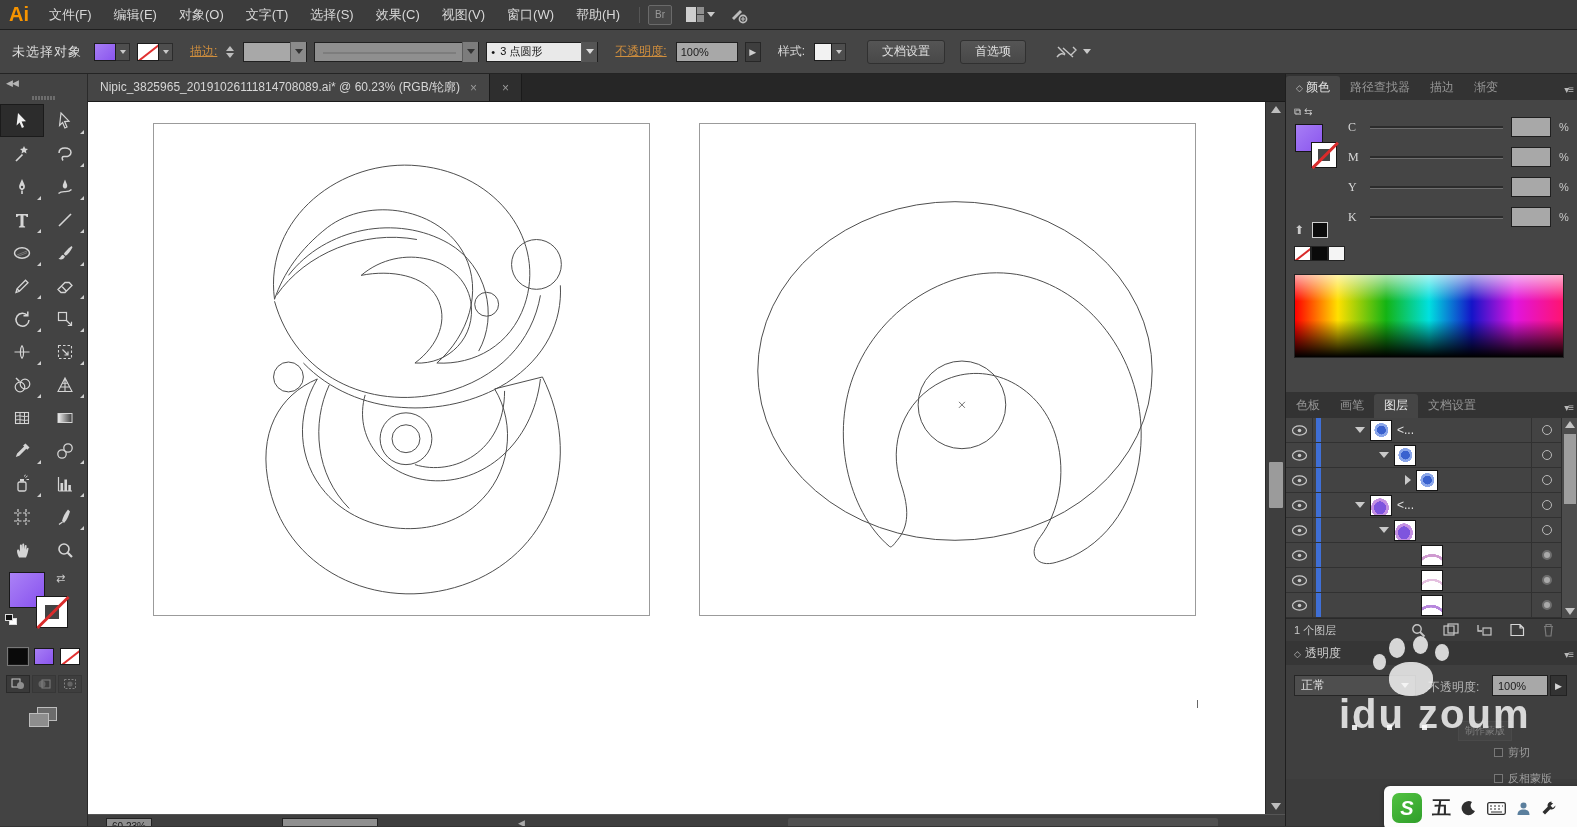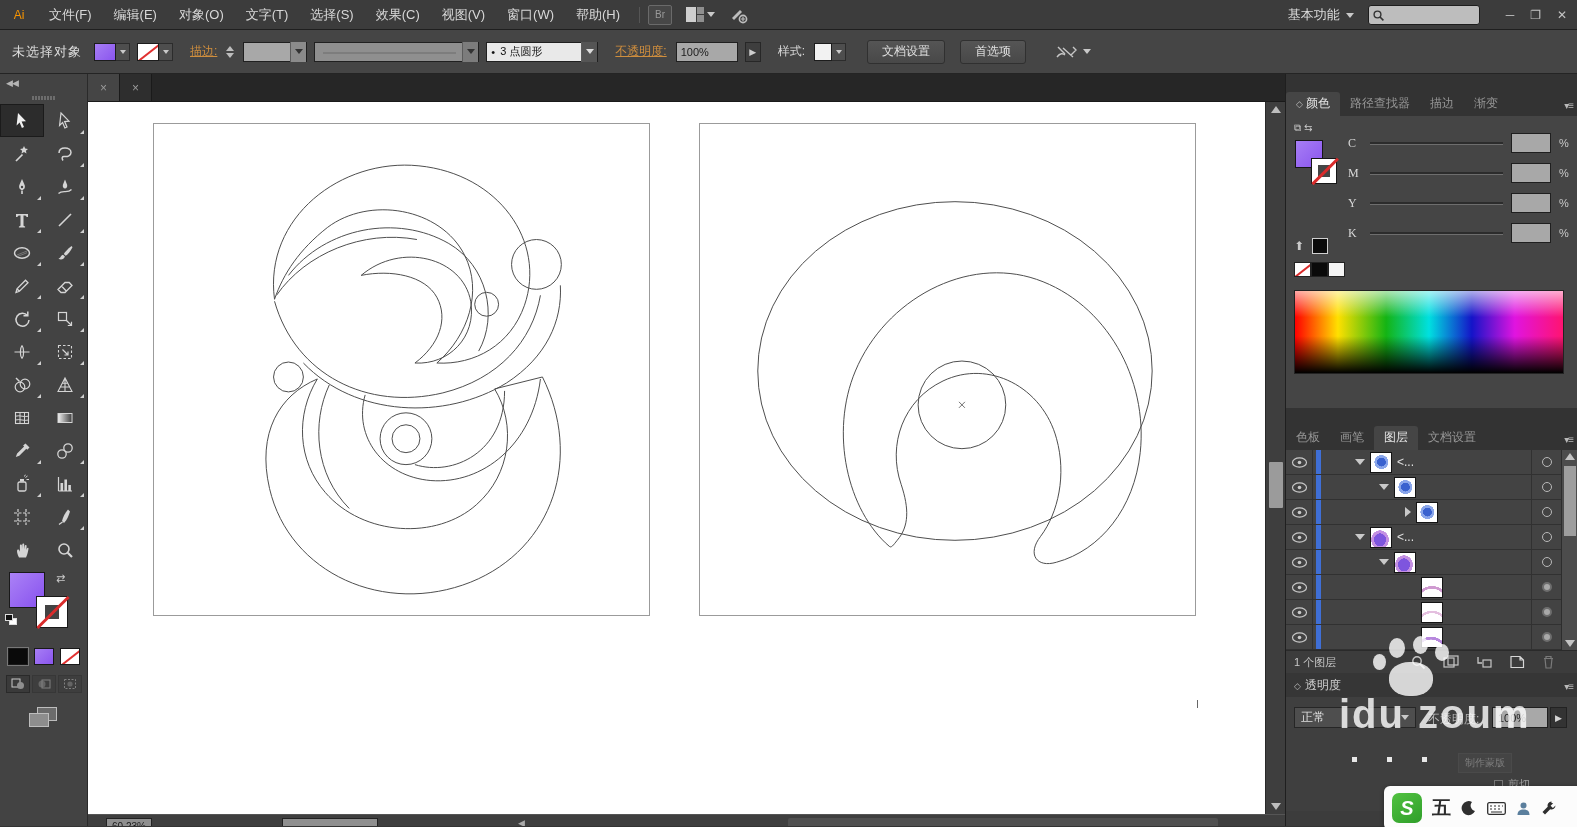--- a/index.html
+++ b/index.html
@@ -1,21 +1,21 @@
 <!DOCTYPE html>
 <html><head>
 <meta charset="utf-8">
 <style>
   *{box-sizing:border-box;margin:0;padding:0}
   html,body{width:1577px;height:827px;overflow:hidden}
   body{font-family:"Liberation Sans","DejaVu Sans",sans-serif;font-size:12px;color:#cccccc;background:#333;position:relative}
 
   
   .menubar{height:30px;background:#3c3c3c;border-bottom:1px solid #1f1f1f;display:flex;align-items:center;position:relative;z-index:5}
-  .ai-logo{width:38px;text-align:center;color:#f79400;font-weight:normal;font-size:12px}
+  .ai-logo{width:38px;text-align:center;color:#f79400;font-weight:bold;font-size:20px}
   .menu-item{padding:0 11px;color:#d8d8d8;font-size:13px;cursor:default}
   .mb-divider{width:1px;height:16px;background:#555;margin:0 8px}
   .br-btn{width:24px;height:20px;border:1px solid #6a6a6a;background:#474747;color:#9a9a9a;font-size:10px;display:flex;align-items:center;justify-content:center;border-radius:2px}
   .mb-icon{margin-left:14px;display:flex;align-items:center;gap:3px}
   .caret{width:0;height:0;border-left:4px solid transparent;border-right:4px solid transparent;border-top:5px solid #c9c9c9;display:inline-block}
   .mb-right{position:absolute;right:10px;top:0;height:30px;display:flex;align-items:center;gap:14px}
   .workspace{display:flex;align-items:center;gap:6px;color:#dcdcdc;font-size:13px}
   .searchbox{width:112px;height:20px;background:#bdbdbd;border:1px solid #1d1d1d;border-radius:3px;display:flex;align-items:center;padding:0 4px;gap:4px}
   .searchbox input{border:none;background:transparent;width:80px;font-size:11px;outline:none}
   .winctl{display:flex;gap:16px;color:#c4c4c4;font-size:12px;margin-left:12px}
@@ -103,21 +103,21 @@
   
   .statusbar{height:12px;background:#3f3f3f;border-top:1px solid #555;overflow:hidden;position:relative}
   .sb-inner{display:flex;align-items:flex-start;gap:10px;padding:3px 0 0 18px;height:22px}
   .sb-box{height:16px;background:#8f8f8f;border:1px solid #222;color:#1a1a1a;font-size:10px;padding:0 5px;display:flex;align-items:center}
   .sb-dd{width:96px;height:16px;background:#8f8f8f;border:1px solid #222;margin-left:120px}
   .sb-hthumb{position:absolute;left:700px;top:3px;width:430px;height:14px;background:#505050;border-radius:2px}
   .sb-arr{color:#aaa;font-size:9px;margin-left:130px}
 
   
   .rightpanel{width:292px;background:#3c3c3c;border-left:1px solid #1f1f1f;position:relative;flex:none}
-  .ptabs{display:flex;align-items:flex-end;height:42px;padding-top:4px;background:#333;position:relative}
+  .ptabs{display:flex;align-items:flex-end;height:26px;padding-top:4px;background:#333;position:relative}
   .ptab{padding:3px 10px 4px;font-size:12px;color:#969696}
   .ptab.active{background:#454545;color:#e4e4e4;border-radius:3px 3px 0 0}
   .ptab .dia{font-size:9px;margin-right:3px;color:#bbb}
   .pmenu{position:absolute;right:4px;bottom:5px;color:#b9b9b9;font-size:10px;letter-spacing:-1px}
 
   .color-body{background:#454545;height:168px;position:relative}
   .cp-minis{position:absolute;left:8px;top:6px;color:#c9c9c9;font-size:10px}
   .cp-fill{position:absolute;left:9px;top:24px;width:28px;height:28px;border:1px solid #161616;background:linear-gradient(135deg,#a77ef5,#8a55ee)}
   .cp-stroke{position:absolute;left:25px;top:42px;width:26px;height:26px;background:#fff;border:1px solid #161616}
   .cp-stroke i{position:absolute;left:6px;top:6px;width:12px;height:12px;background:#454545;display:block}
@@ -223,38 +223,20 @@
       </svg>
     <i class="caret"></i>
   </span>
   <span class="mb-icon">
     <svg width="20" height="18" viewBox="0 0 20 18">
         <path d="M3 12 L11 4 L13 6 L5 14 Z" fill="#bdbdbd"></path>
         <circle cx="14" cy="13" r="3.6" fill="none" stroke="#bdbdbd" stroke-width="1.6"></circle>
         <path d="M14 10.8 v4.4 M11.8 13 h4.4" stroke="#bdbdbd" stroke-width="1.2"></path>
       </svg>
   </span>
-  <div class="mb-right">
-    <span class="workspace">
-      <span>基本功能</span>
-      <i class="caret"></i>
-    </span>
-    <span class="searchbox">
-      <svg width="11" height="11" viewBox="0 0 11 11">
-          <circle cx="4.5" cy="4.5" r="3.4" fill="none" stroke="#333" stroke-width="1.4"></circle>
-          <path d="M7 7 L10.4 10.4" stroke="#333" stroke-width="1.6"></path>
-        </svg>
-      <input placeholder="" style="">
-    </span>
-    <span class="winctl">
-      <span>─</span>
-      <span>❐</span>
-      <span>✕</span>
-    </span>
-  </div>
 </header>
 
 <div class="controlbar">
   <span class="cb-status">未选择对象</span>
   <span class="swatch-btn">
     <i class="fill-sw"></i>
     <span class="dd-arrow">
         <i class="caret"></i>
       </span>
   </span>
@@ -529,20 +511,21 @@
     </div>
     <div class="screen-btn">
         <i class="r1"></i>
         <i class="r2"></i>
       </div>
   </aside>
 
   <div class="centercol">
     <div class="tabbar">
       <div class="doc-tab active">
+        <span>Nipic_3825965_20191026111814708089.ai* @ 60.23% (RGB/轮廓)</span>
         <span class="tab-close">×</span>
       </div>
       <div class="doc-tab inactive">
         <span class="tab-close">×</span>
       </div>
     </div>
 
     <div class="canvas">
 
       <div class="artboard ab1">

